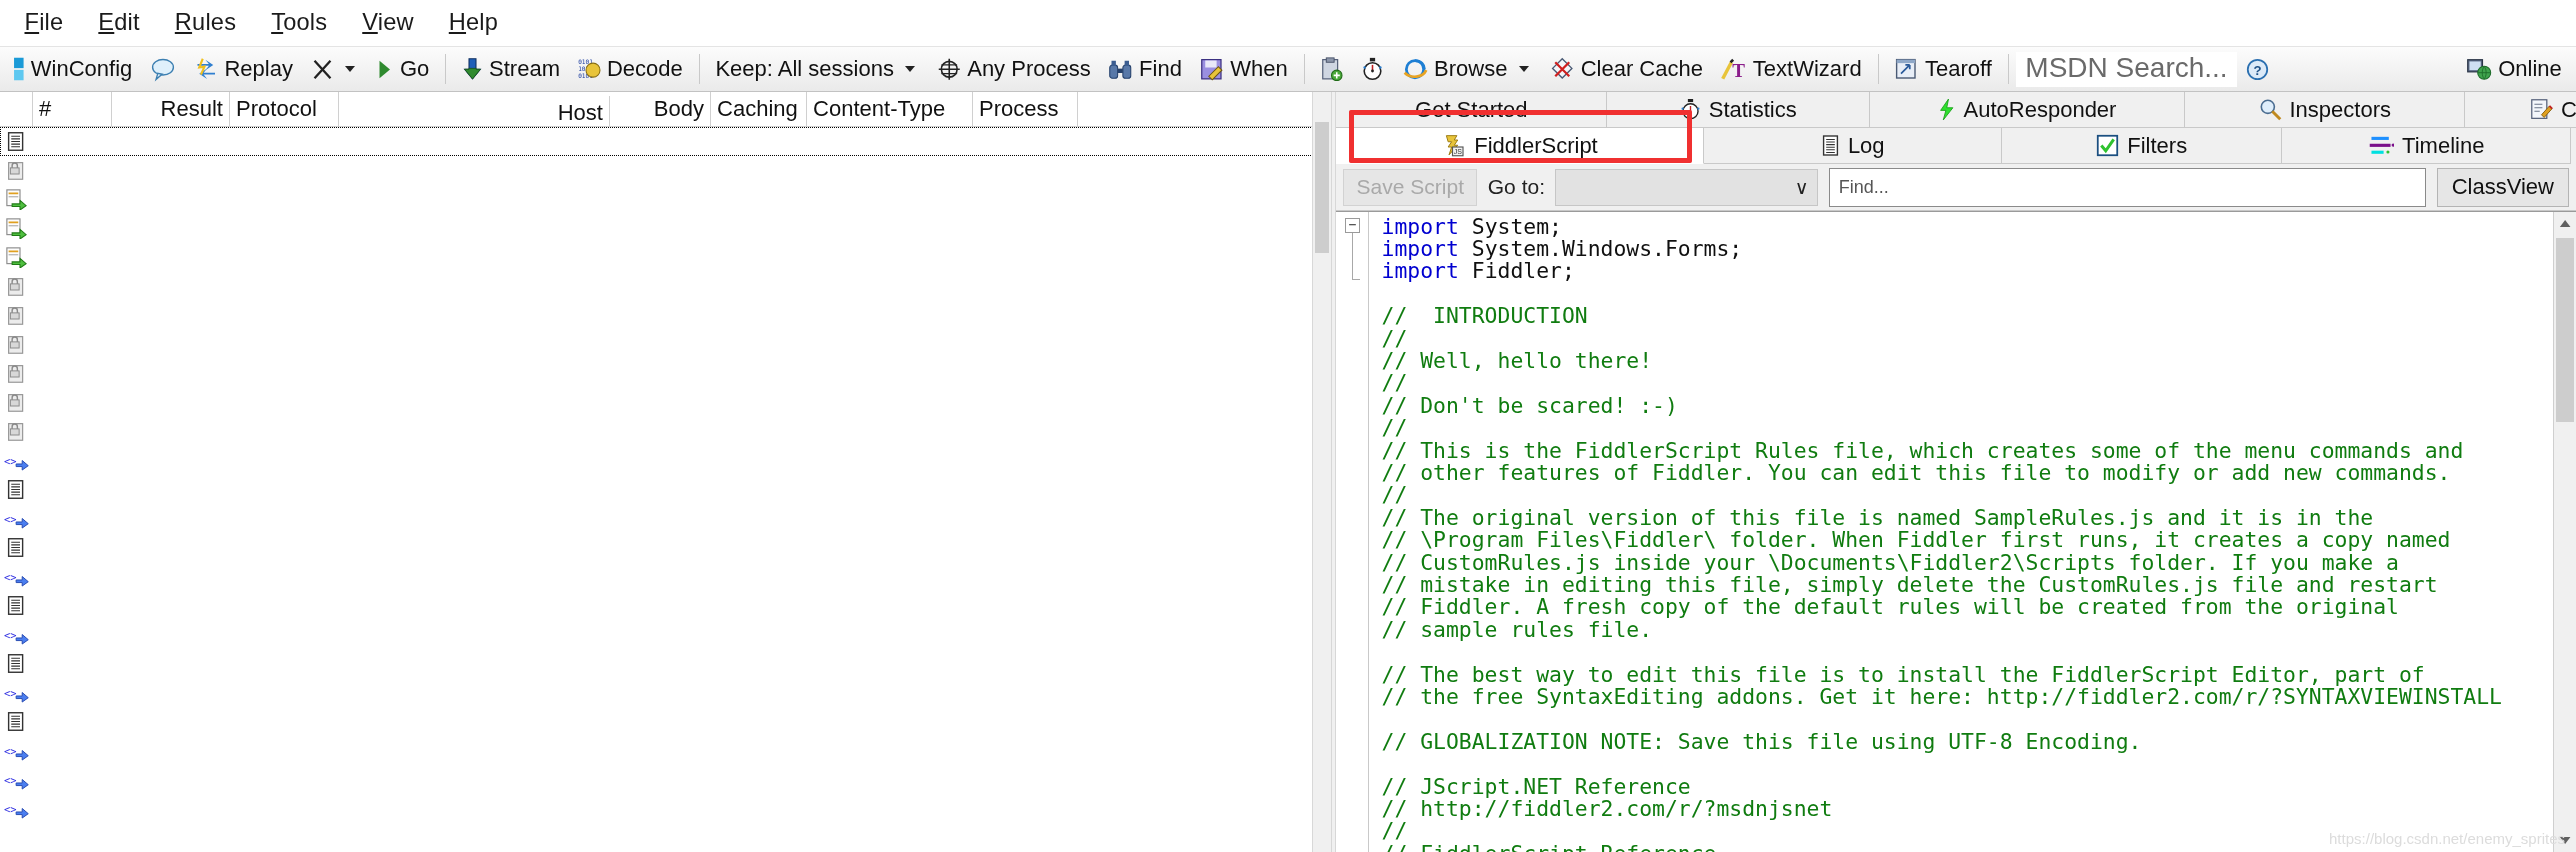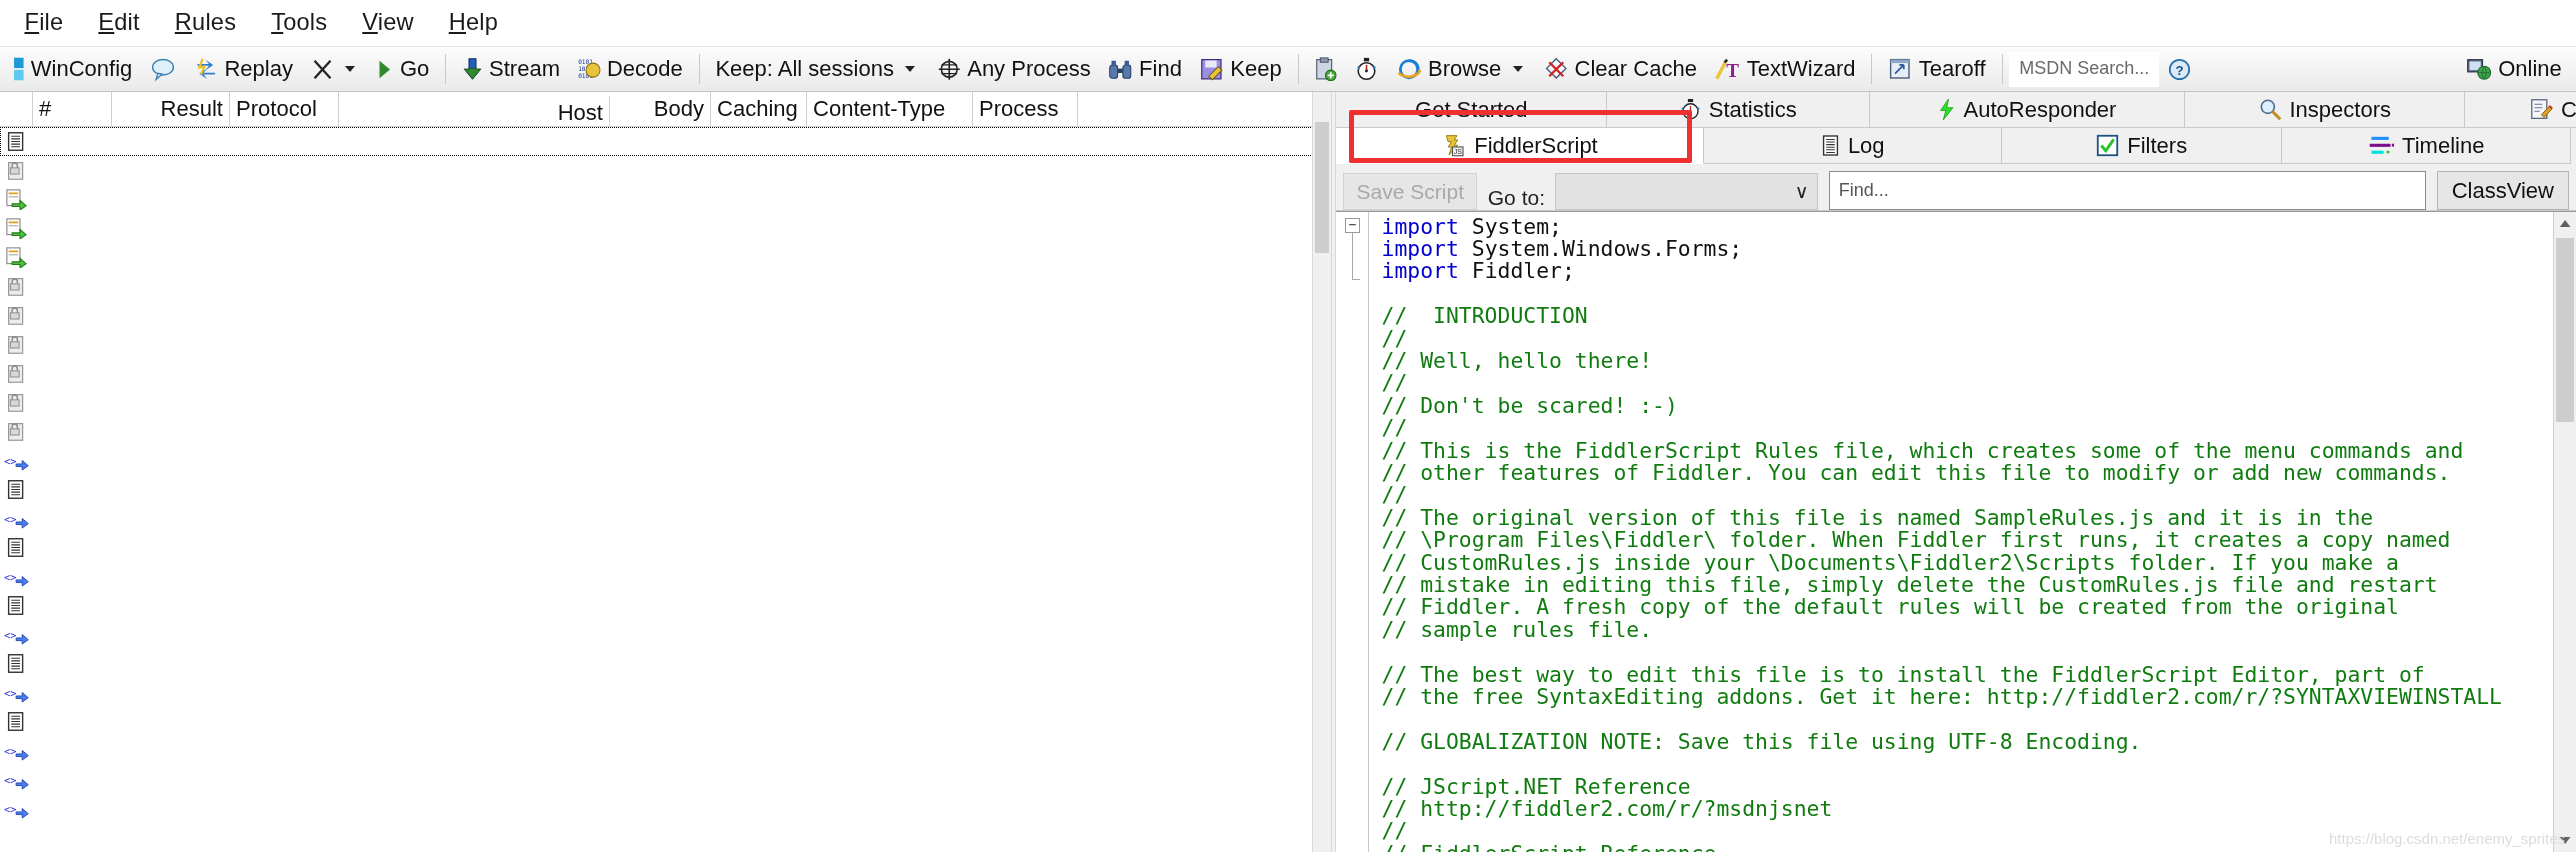--- a/index.html
+++ b/index.html
@@ -79,21 +79,21 @@
     border-left: 5.3px solid transparent;
     border-right: 5.3px solid transparent;
     border-top: 6.1px solid #222;
     margin: 0 3.5px 0 5.3px;
   }
   .tb-spacer { flex: 1 1 auto; }
   .msdn-box {
     background: #ffffff;
     border: 0.9px solid #ffffff;
     padding: 3.5px 8.8px 5.3px 8.8px;
-    font-size: 18px;
+    font-size: 28px;
     color: #6a6a6a;
     height: 35px;
     display: flex;
     align-items: center;
   }
 
   
   .ico { display: inline-block; flex: 0 0 auto; line-height: 0; }
   .ico svg { display: block; }
 
@@ -262,21 +262,21 @@
     z-index: 30;
     border-radius: 1.8px;
   }
 
   
   .script-toolbar {
     flex: 0 0 47px;
     height: 47px;
     background: #f0f0f0;
     display: flex;
-    align-items: flex-end;
+    align-items: center;
     padding: 0 7px;
     gap: 10.5px;
     border-bottom: 1.8px solid #c8c8c8;
   }
   .btn-disabled {
     background: #e6e6e6;
     border: 0.9px solid #d2d2d2;
     color: #a9a9a9;
     font-size: 21px;
     padding: 5.3px 12.3px;
@@ -530,21 +530,21 @@
     </div>
 
     <div class="tb-btn">
       <span class="ico">
         <svg width="24.5" height="24.5" viewBox="0 0 28 28">
             <rect x="2" y="3" width="22" height="22" fill="#9a8fe0" stroke="#3a2f80" stroke-width="1.4"></rect>
             <rect x="6" y="4" width="13" height="8" fill="#e8e8f8"></rect>
             <path d="M10 22 L21 11 L25 15 L14 26 Z" fill="#e8c43a" stroke="#6b5510" stroke-width="1.2"></path>
           </svg>
       </span>
-      <span class="tb-label">Keep</span>
+      <span class="tb-label">When</span>
     </div>
 
     <div class="tb-sep"></div>
 
     <div class="tb-btn">
       <span class="ico">
         <svg width="23" height="24.5" viewBox="0 0 26 28">
             <rect x="3" y="3" width="17" height="22" fill="#cfd6e2" stroke="#56617a" stroke-width="1.4"></rect>
             <rect x="7" y="1" width="9" height="5" fill="#8d97ab" stroke="#434d63" stroke-width="1"></rect>
             <circle cx="19" cy="21" r="6" fill="#4aa83a" stroke="#1e6a16" stroke-width="1.2"></circle>

